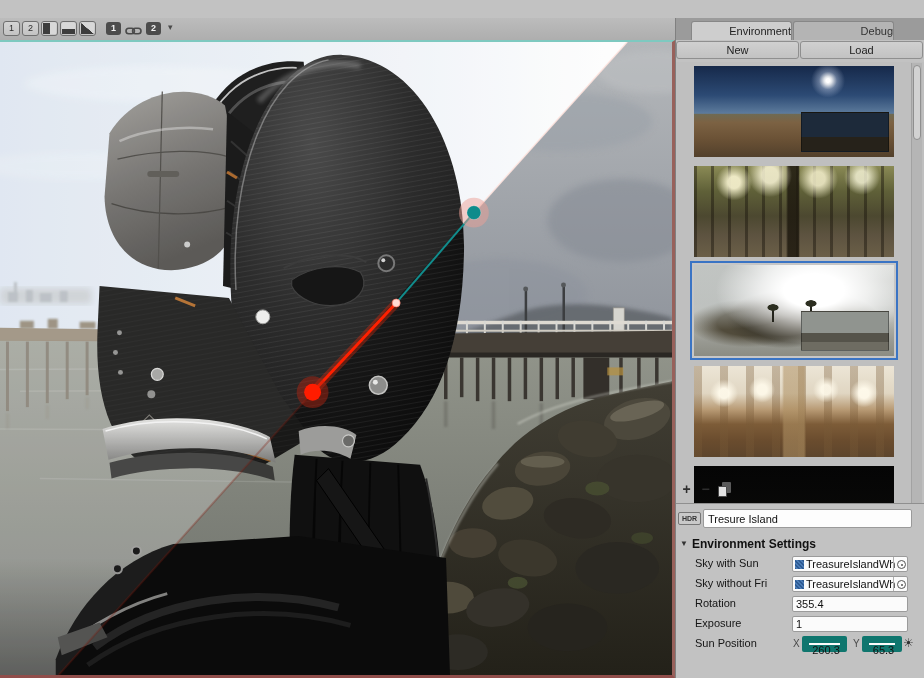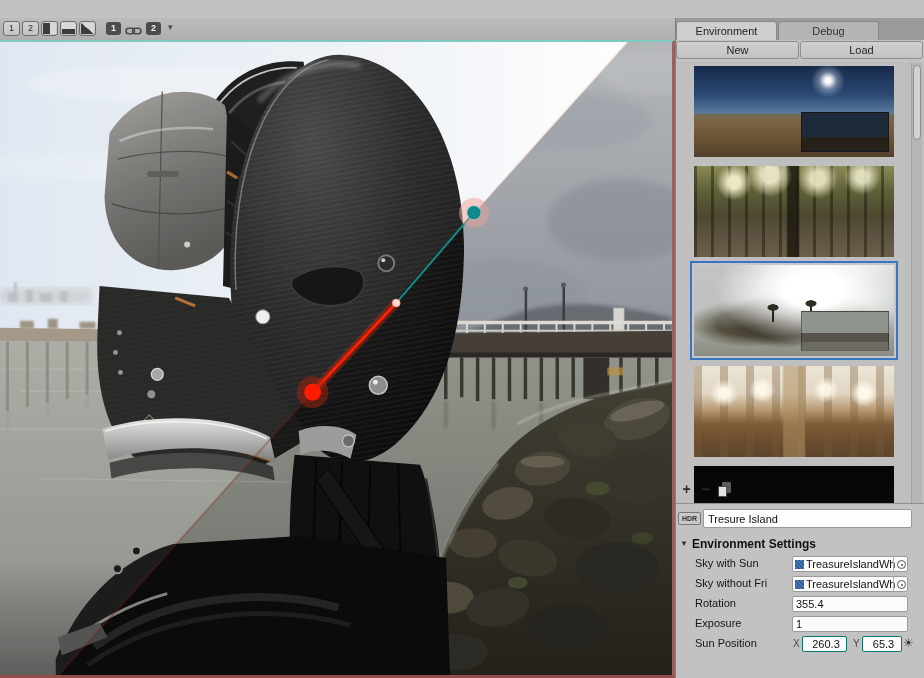--- a/index.html
+++ b/index.html
@@ -41,22 +41,22 @@
   .viewport { position:absolute; left:0; top:40px; width:675px; height:638px;
     border-top:2px solid #7ec9c0; border-right:3px solid rgba(150,45,28,.55);
     border-bottom:3px solid rgba(140,25,15,.6); overflow:hidden; background:#9aa0a8; }
   .viewport svg { display:block; width:100%; height:100%; }
 
   
   .panel { position:absolute; left:676px; top:18px; width:248px; height:660px; background:#c2c2c2; }
   .panel-divider { position:absolute; left:675px; top:18px; width:1px; height:660px; background:#808080; }
   .tabstrip { position:absolute; left:0; top:0; width:248px; height:22px; background:#9b9b9b; }
   .ptab { position:absolute; bottom:0; height:19px; font-size:11px; color:#222;
-    text-align:center; line-height:19px; border:1px solid #878787; border-bottom:none;
-    border-radius:3px 3px 0 0; }
+    text-align:right; line-height:19px; border:1px solid #878787; border-bottom:none;
+    border-radius:3px 3px 0 0;margin-left:15px; }
   .ptab.active { background:#cecece; }
   .ptab.inactive { background:#b4b4b4; color:#333; }
   .actionrow { position:absolute; left:0; top:22px; width:248px; height:20px; }
   .abtn { position:absolute; top:1px; height:18px; background:linear-gradient(#d0d0d0,#c2c2c2);
     border:1px solid #8f8f8f; border-radius:3px; font-size:11px; color:#1e1e1e;
     text-align:center; line-height:16px; }
 
   .envlist { position:absolute; left:0; top:44px; width:248px; height:441px; background:#bfbfbf; overflow:hidden; }
   .thumb { position:absolute; left:18px; width:200px; height:91px; }
   .sel-frame { position:absolute; left:14px; width:208px; height:99px;
@@ -134,21 +134,21 @@
   .field .txt { position:absolute; left:3px; top:1px; white-space:nowrap; }
   .objfield .txt { left:13px; }
   .texicon { position:absolute; left:2px; top:3px; width:9px; height:9px;
     background:linear-gradient(45deg,#4a7ab5 25%,#2d5a92 25% 50%,#4a7ab5 50% 75%,#2d5a92 75%);
     background-size:4px 4px; }
   .picker { position:absolute; right:0; top:0; width:14px; height:14px; border-left:1px solid #b0b0b0; }
   .picker::after { content:''; position:absolute; left:3px; top:3px; width:7px; height:7px;
     border:1px solid #555; border-radius:50%; }
   .picker::before { content:''; position:absolute; left:6.5px; top:6.5px; width:2.5px; height:2.5px;
     background:#555; border-radius:50%; z-index:1; }
-  .minifield { position:absolute; top:1px; height:16px; background:#fbfbfb; border:1px solid #0f766e;
+  .minifield { position:absolute; top:1px; height:16px; background:#fbfbfb; border:7px solid #0f766e;
     border-radius:2px; font-size:11px; color:#111; padding:1px 0 0 3px; }
   .axislabel { position:absolute; top:3px; font-size:10px; color:#4a4a4a; }
   .sunicon { position:absolute; left:227px; top:1px; font-size:12px; color:#333; }
   .swatch { position:absolute; left:116px; top:2px; width:107px; height:13px; background:#4e4e4e;
     border:1px solid #777; }
   .swatch::after { content:''; position:absolute; left:0; bottom:0; width:100%; height:2px; background:#ececec; }
   .dropper { position:absolute; left:228px; top:1px; }
 </style>
 </head>
 <body>

